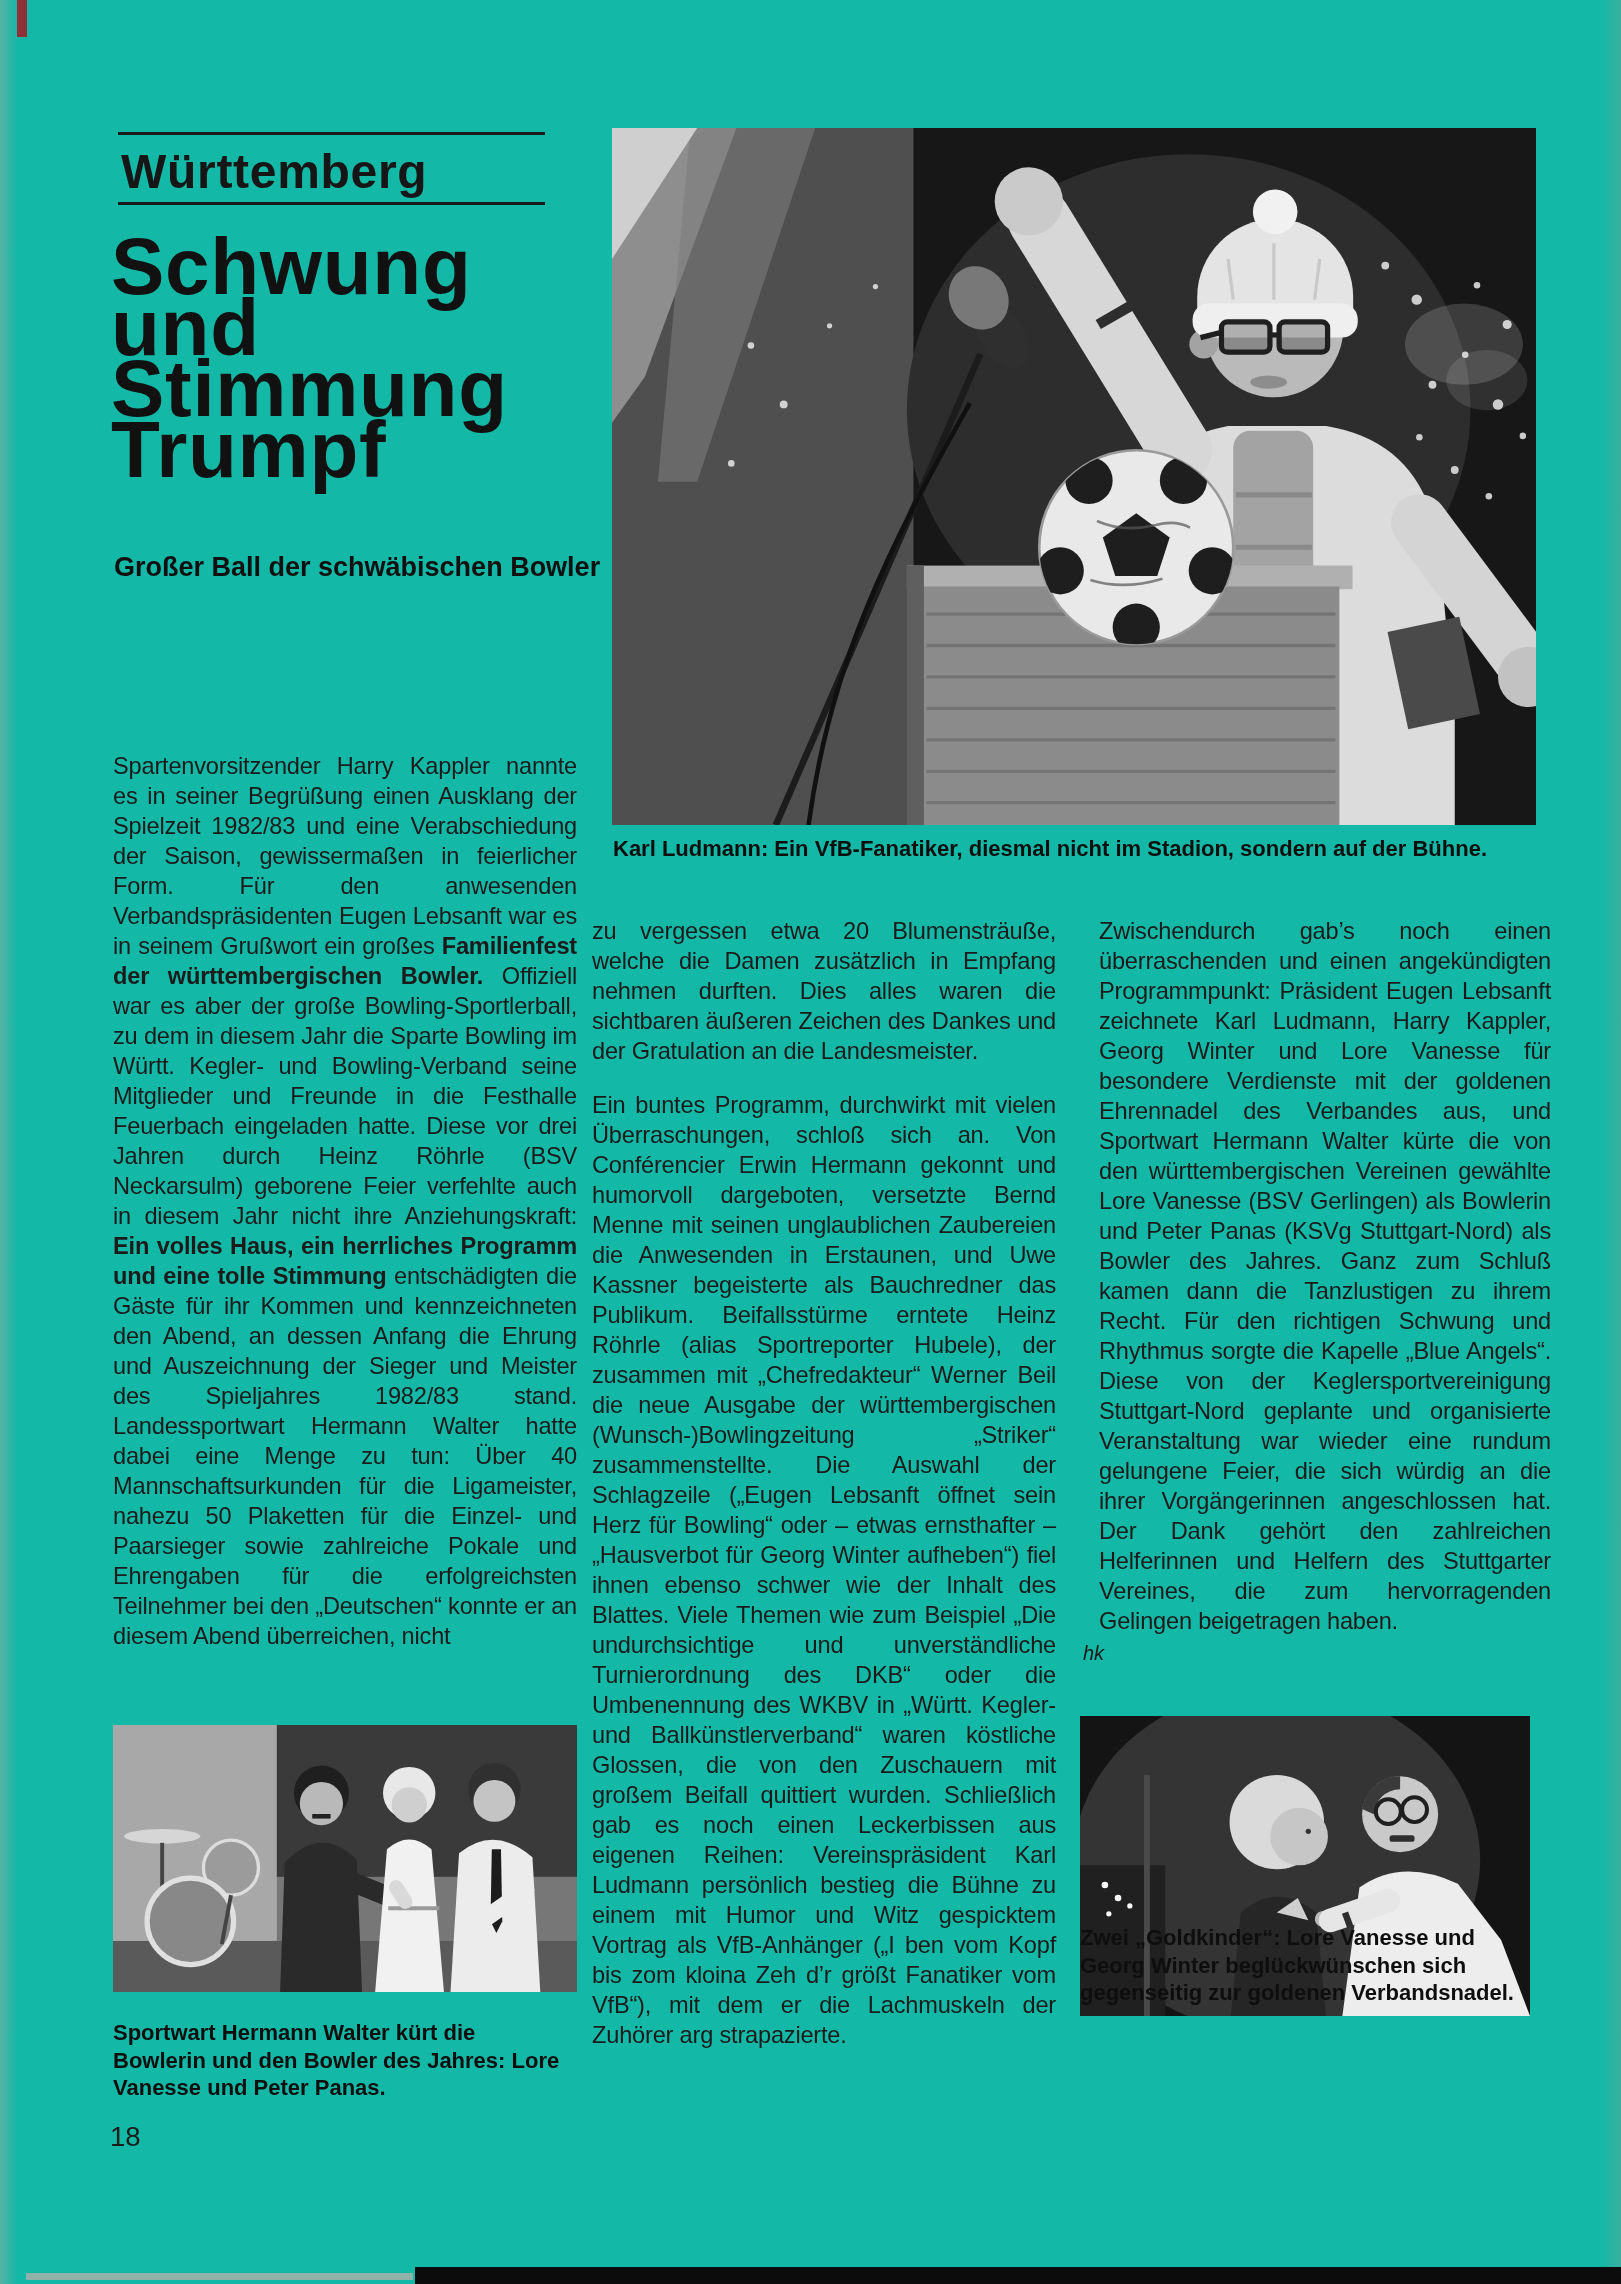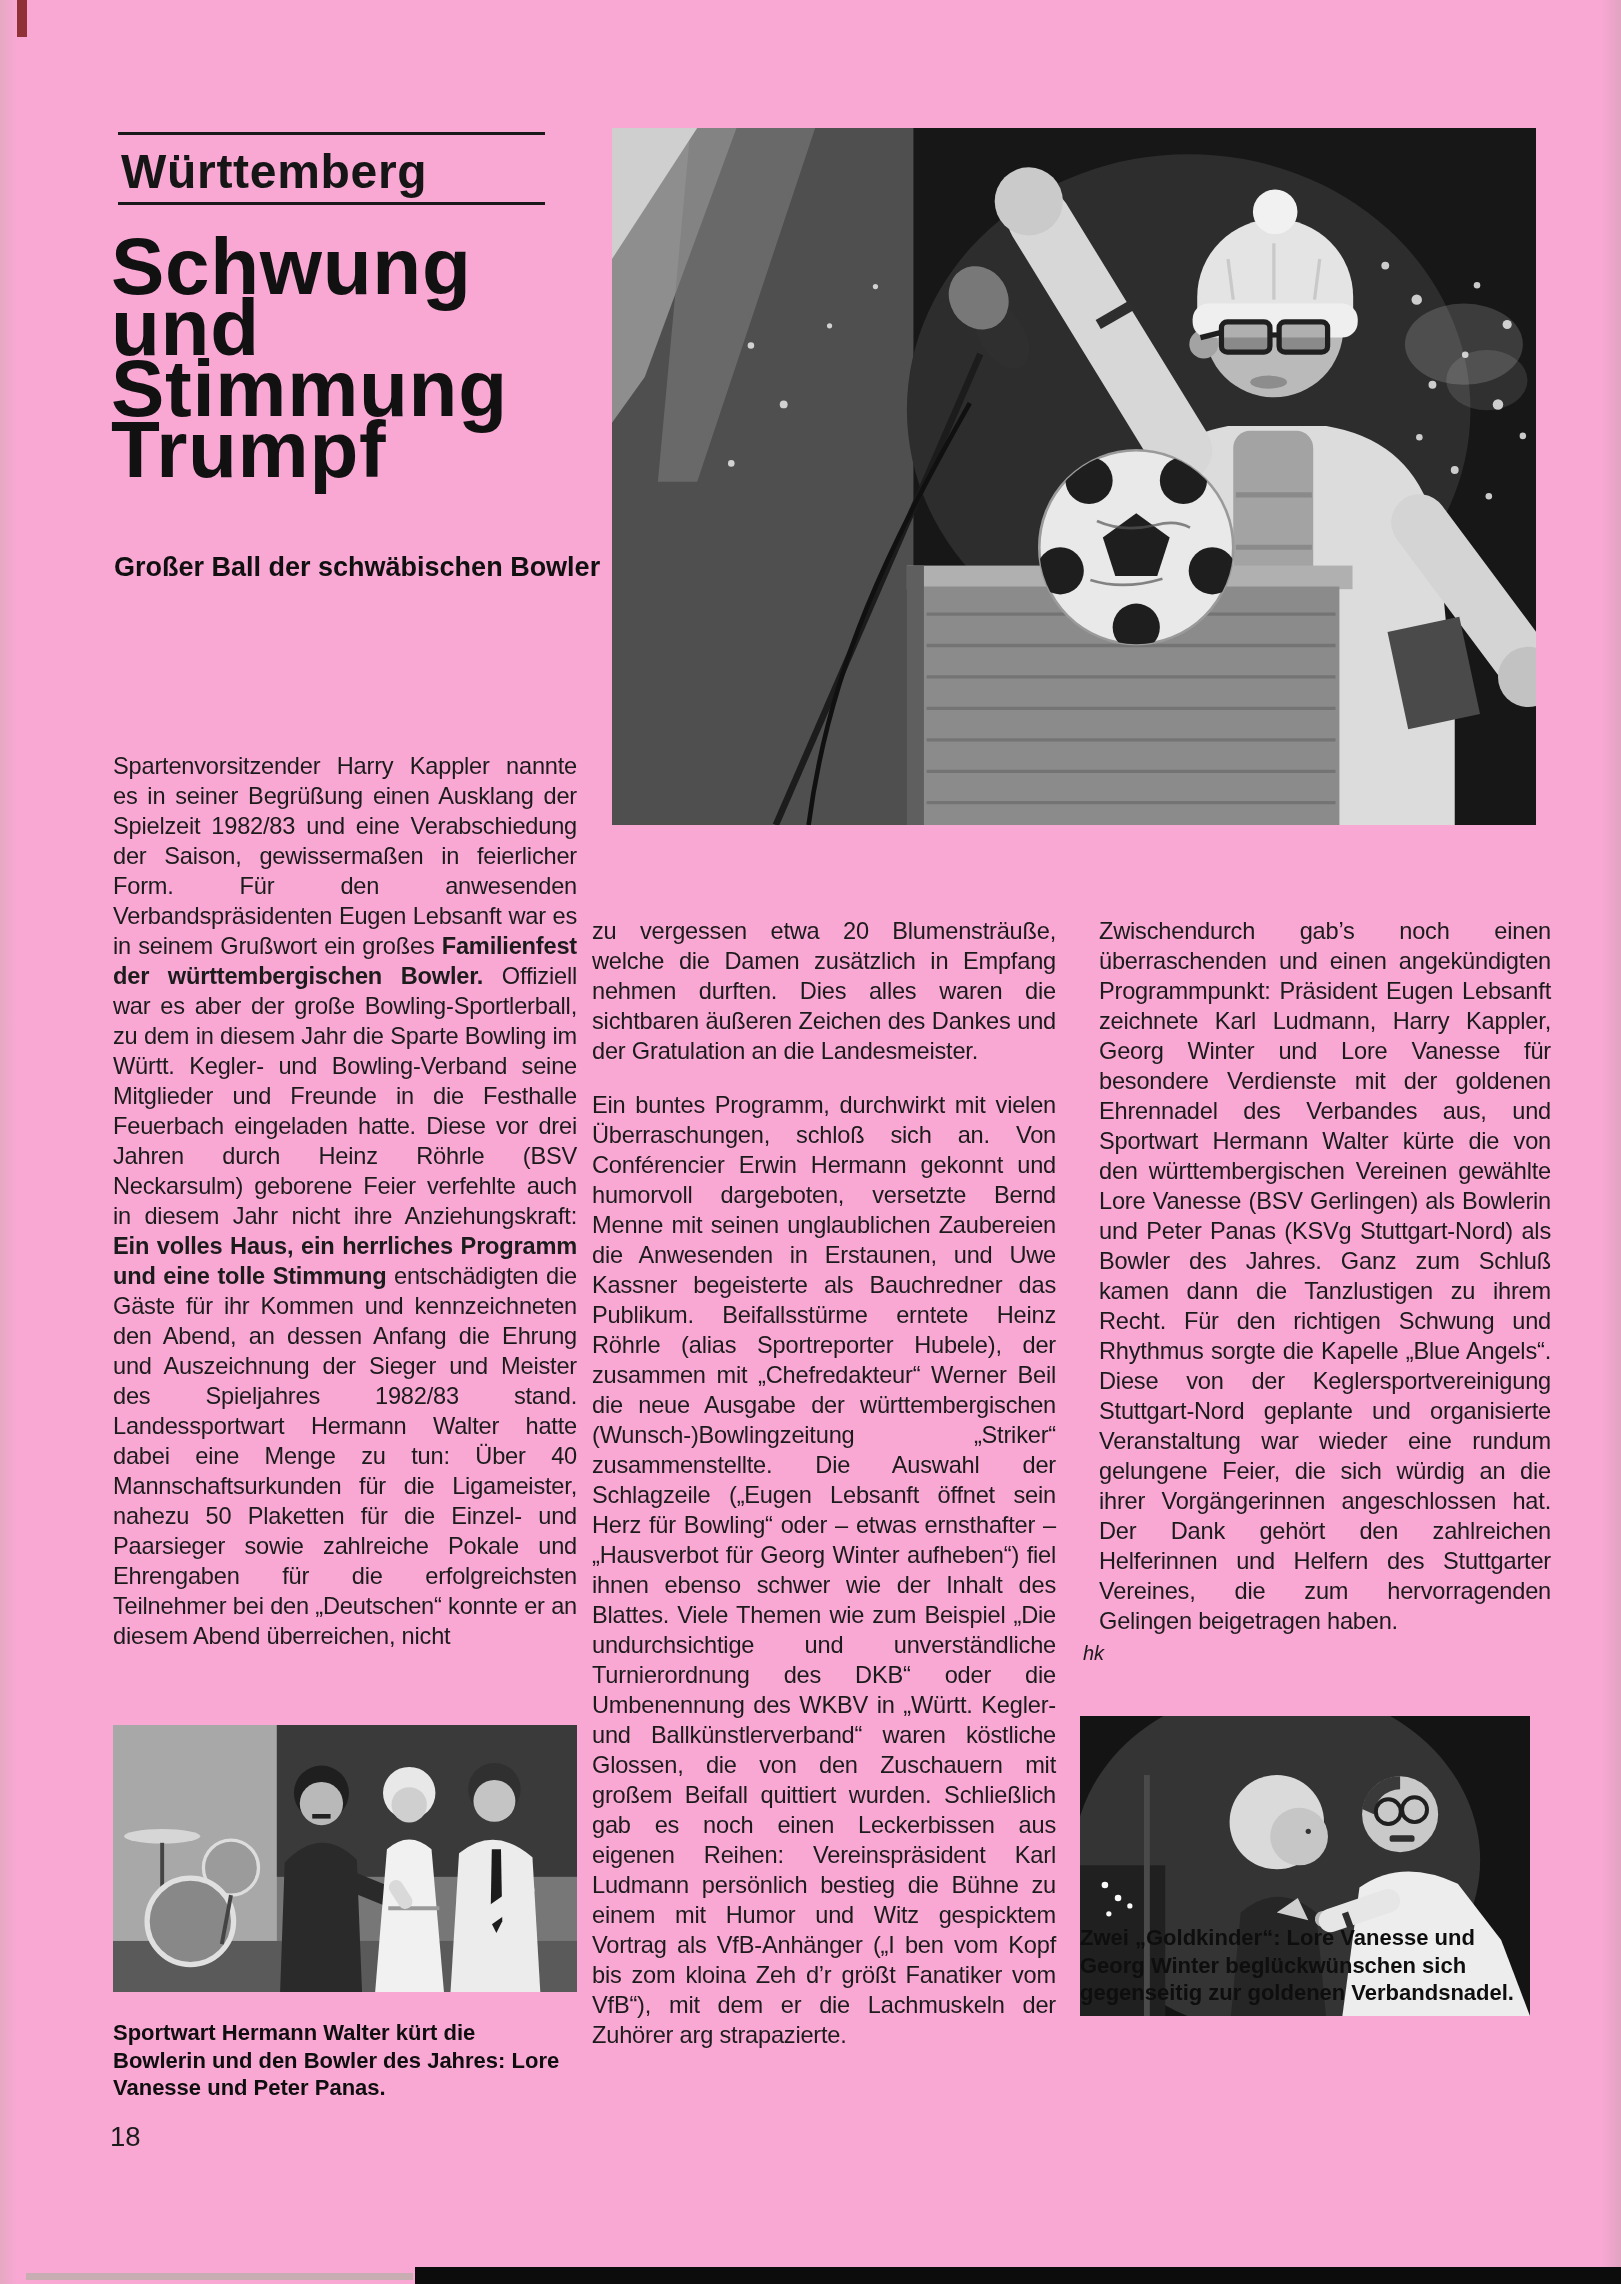--- a/index.html
+++ b/index.html
@@ -1,16 +1,16 @@
 <!DOCTYPE html>
 <html lang="de" style="font-size:10.5px"><head>
 <meta charset="utf-8">
 <style>
   html,body{margin:0;padding:0;background:#e8e6e2;}
-  .page{position:relative;width:1621px;height:2284px;background:#f9a8d4;
+  .page{position:relative;width:1621px;height:2284px;background:#14b8a6;
         font-family:"Liberation Sans",sans-serif;color:#161616;overflow:hidden;}
   .rule{position:absolute;background:#1a1a1a;}
   #rule-top{left:118px;top:132px;width:427px;height:3.3px;}
   #rule-bottom{left:118px;top:202px;width:427px;height:3.3px;}
   .kicker{position:absolute;left:121px;top:144px;font-size:48px;font-weight:bold;letter-spacing:0.7px;}
   .headline{position:absolute;left:111px;top:236px;font-size:80px;line-height:61px;
             font-weight:bold;letter-spacing:0.7px;color:#111;}
   .subhead{position:absolute;left:114px;top:552px;font-size:27px;font-weight:bold;color:#101010;}
   .bodycol{position:absolute;width:464px;font-size:23.6px;line-height:30px;text-align:justify;
            letter-spacing:-0.2px;color:#1b1b1b;}
@@ -160,20 +160,21 @@
       <g>
         <line x1="250" y1="1064" x2="562" y2="345" stroke="#1c1c1c" stroke-width="10"></line>
         <path d="M 300 1064 C 332 820 422 640 546 420" stroke="#101010" stroke-width="7" fill="none"></path>
         <g transform="rotate(-32 585 300)">
           <ellipse cx="585" cy="318" rx="34" ry="58" fill="#2f2f2f"></ellipse>
           <ellipse cx="585" cy="252" rx="44" ry="50" fill="#787878"></ellipse>
         </g>
       </g>
     </svg>
   </div>
+  <div class="caption" id="cap-main">Karl Ludmann: Ein VfB-Fanatiker, diesmal nicht im Stadion, sondern auf der Bühne.</div>
 
   <div class="bodycol" id="col-mid">
     <p>zu vergessen etwa 20 Blumensträuße, welche die Damen zusätzlich in Empfang nehmen durften. Dies alles waren die sichtbaren äußeren Zeichen des Dankes und der Gratulation an die Landesmeister.</p>
     <p>Ein buntes Programm, durchwirkt mit vielen Überraschungen, schloß sich an. Von Conférencier Erwin Hermann gekonnt und humorvoll dargeboten, versetzte Bernd Menne mit seinen unglaublichen Zaubereien die Anwesenden in Erstaunen, und Uwe Kassner begeisterte als Bauchredner das Publikum. Beifallsstürme erntete Heinz Röhrle (alias Sportreporter Hubele), der zusammen mit „Chefredakteur“ Werner Beil die neue Ausgabe der württembergischen (Wunsch-)Bowlingzeitung „Striker“ zusammenstellte. Die Auswahl der Schlagzeile („Eugen Lebsanft öffnet sein Herz für Bowling“ oder – etwas ernsthafter – „Hausverbot für Georg Winter aufheben“) fiel ihnen ebenso schwer wie der Inhalt des Blattes. Viele Themen wie zum Beispiel „Die undurchsichtige und unverständliche Turnierordnung des DKB“ oder die Umbenennung des WKBV in „Württ. Kegler- und Ballkünstlerverband“ waren köstliche Glossen, die von den Zuschauern mit großem Beifall quittiert wurden. Schließlich gab es noch einen Leckerbissen aus eigenen Reihen: Vereinspräsident Karl Ludmann persönlich bestieg die Bühne zu einem mit Humor und Witz gespicktem Vortrag als VfB-Anhänger („I ben vom Kopf bis zom kloina Zeh d’r größt Fanatiker vom VfB“), mit dem er die Lachmuskeln der Zuhörer arg strapazierte.</p>
   </div>
 
   <div class="bodycol" id="col-right">
     <p>Zwischendurch gab’s noch einen überraschenden und einen angekündigten Programmpunkt: Präsident Eugen Lebsanft zeichnete Karl Ludmann, Harry Kappler, Georg Winter und Lore Vanesse für besondere Verdienste mit der goldenen Ehrennadel des Verbandes aus, und Sportwart Hermann Walter kürte die von den württembergischen Vereinen gewählte Lore Vanesse (BSV Gerlingen) als Bowlerin und Peter Panas (KSVg Stuttgart-Nord) als Bowler des Jahres. Ganz zum Schluß kamen dann die Tanzlustigen zu ihrem Recht. Für den richtigen Schwung und Rhythmus sorgte die Kapelle „Blue Angels“. Diese von der Keglersportvereinigung Stuttgart-Nord geplante und organisierte Veranstaltung war wieder eine rundum gelungene Feier, die sich würdig an die ihrer Vorgängerinnen angeschlossen hat. Der Dank gehört den zahlreichen Helferinnen und Helfern des Stuttgarter Vereines, die zum hervorragenden Gelingen beigetragen haben.</p>
   </div>
   <div class="sig">hk</div>

